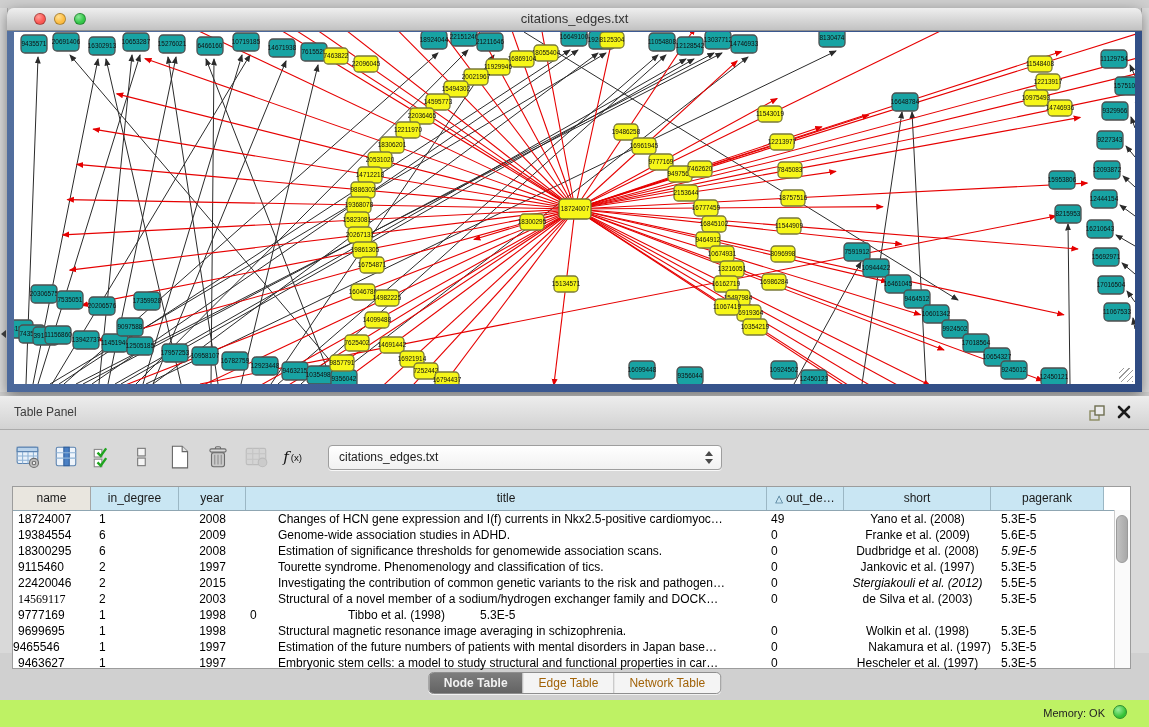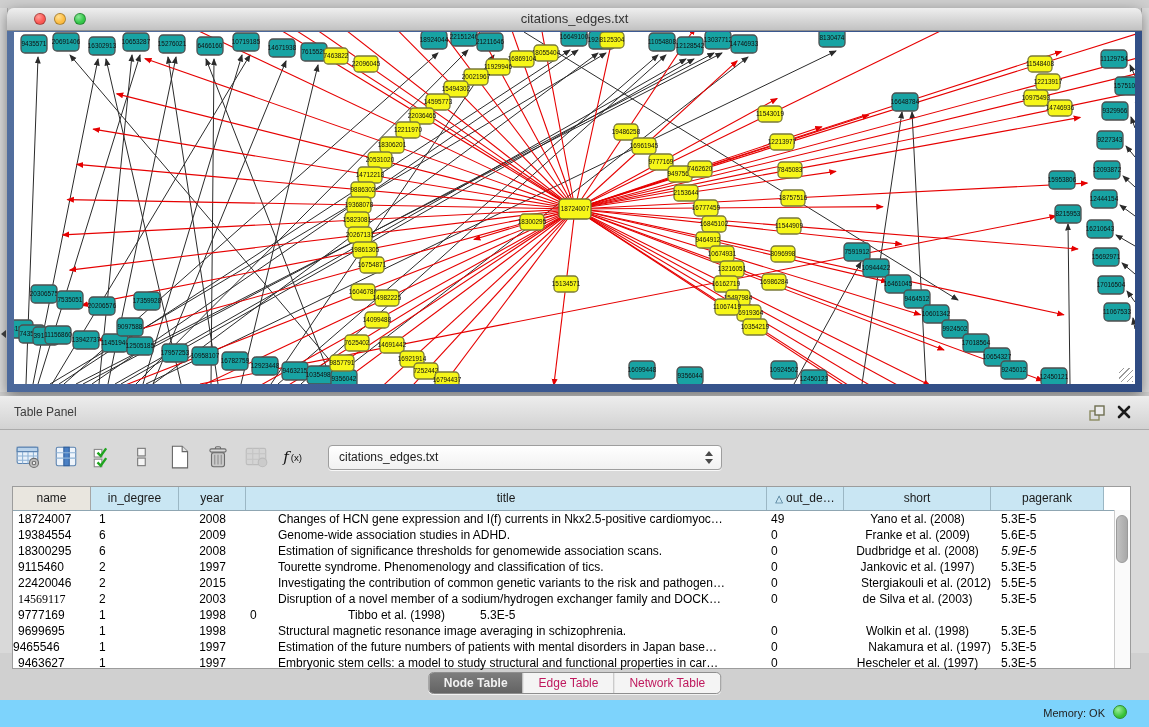--- a/index.html
+++ b/index.html
@@ -60,26 +60,26 @@
   .tr{display:flex;height:16px;}
   .td{box-sizing:border-box;height:16px;line-height:16px;font-size:12px;color:#000;
       overflow:hidden;white-space:nowrap;}
   #vscroll{position:absolute;right:0;top:23px;width:15px;height:158px;background:#fafafa;border-left:1px solid #cccccc;}
   #vthumb{position:absolute;left:1px;top:5px;width:12px;height:48px;border-radius:7px;
     background:linear-gradient(90deg,#c2c2c2,#a8a8a8);border:1px solid #9a9a9a;box-sizing:border-box;}
 
   
   #tabbar{position:absolute;left:50%;transform:translateX(-50%);top:276px;display:flex;
     border:1px solid #8e8e8e;border-radius:5px;overflow:hidden;background:#f4f4f4;box-shadow:0 1px 0 rgba(255,255,255,.7);}
-  .tab{border:0;background:transparent;font-size:12px;color:#be185d;padding:3px 15px;border-left:1px solid #bdbdbd;font-family:"Liberation Sans",sans-serif;}
+  .tab{border:0;background:transparent;font-size:12px;color:#a16207;padding:3px 15px;border-left:1px solid #bdbdbd;font-family:"Liberation Sans",sans-serif;}
   .tab:first-child{border-left:0;font-weight:bold;}
   .tab.active{background:linear-gradient(#7d7d7d,#636363);color:#f2f2f2;}
 
   
-  #statusbar{position:absolute;left:0;top:304px;width:1149px;height:27px;background:#7dd3fc;}
+  #statusbar{position:absolute;left:0;top:304px;width:1149px;height:27px;background:#bef264;}
   #mem-label{position:absolute;right:44px;top:7px;font-size:11px;color:#222;}
   #mem-dot{position:absolute;right:22px;top:5px;width:14px;height:14px;border-radius:50%;
     background:radial-gradient(circle at 35% 30%,#9bef9b,#35c135 65%);border:1px solid #2d8f2d;box-sizing:border-box;}
 </style>
 </head>
 <body>
 
 <div id="app">
 
   <div id="top">
@@ -867,28 +867,28 @@
             <div class="td" style="width: 77px; text-align: left; padding-left: 4px;">0</div>
             <div class="td" style="width: 147px; text-align: center;">Jankovic et al. (1997)</div>
             <div class="td" style="width: 113px; text-align: left; padding-left: 10px;">5.3E-5</div>
           </div>
           <div class="tr">
             <div class="td" style="width: 78px; text-align: left; padding-left: 5px;">22420046</div>
             <div class="td" style="width: 88px; text-align: left; padding-left: 8px;">2</div>
             <div class="td" style="width: 67px; text-align: center;">2015</div>
             <div class="td" style="width: 521px; text-align: left; padding-left: 32px;">Investigating the contribution of common genetic variants to the risk and pathogen…</div>
             <div class="td" style="width: 77px; text-align: left; padding-left: 4px;">0</div>
-            <div class="td" style="width: 147px; text-align: right;">Stergiakouli et al. (2012)</div>
+            <div class="td" style="width: 147px; text-align: center; font-style: italic;">Stergiakouli et al. (2012)</div>
             <div class="td" style="width: 113px; text-align: left; padding-left: 10px;">5.5E-5</div>
           </div>
           <div class="tr">
             <div class="td" style="width: 78px; text-align: left; padding-left: 5px; font-family: Liberation Serif, serif;">14569117</div>
             <div class="td" style="width: 88px; text-align: left; padding-left: 8px;">2</div>
             <div class="td" style="width: 67px; text-align: center;">2003</div>
-            <div class="td" style="width: 521px; text-align: left; padding-left: 32px;">Disruption of a novel member of a sodium/hydrogen exchanger family and DOCK…</div>
+            <div class="td" style="width: 521px; text-align: left; padding-left: 32px;">Structural of a novel member of a sodium/hydrogen exchanger family and DOCK…</div>
             <div class="td" style="width: 77px; text-align: left; padding-left: 4px;">0</div>
             <div class="td" style="width: 147px; text-align: center;">de Silva et al. (2003)</div>
             <div class="td" style="width: 113px; text-align: left; padding-left: 10px;">5.3E-5</div>
           </div>
           <div class="tr">
             <div class="td" style="width: 78px; text-align: left; padding-left: 5px;">9777169</div>
             <div class="td" style="width: 88px; text-align: left; padding-left: 8px;">1</div>
             <div class="td" style="width: 67px; text-align: center;">1998</div>
             <div class="td" style="width: 77px; text-align: left; padding-left: 4px;">0</div>
             <div class="td" style="width: 147px; text-align: center;">Tibbo et al. (1998)</div>

